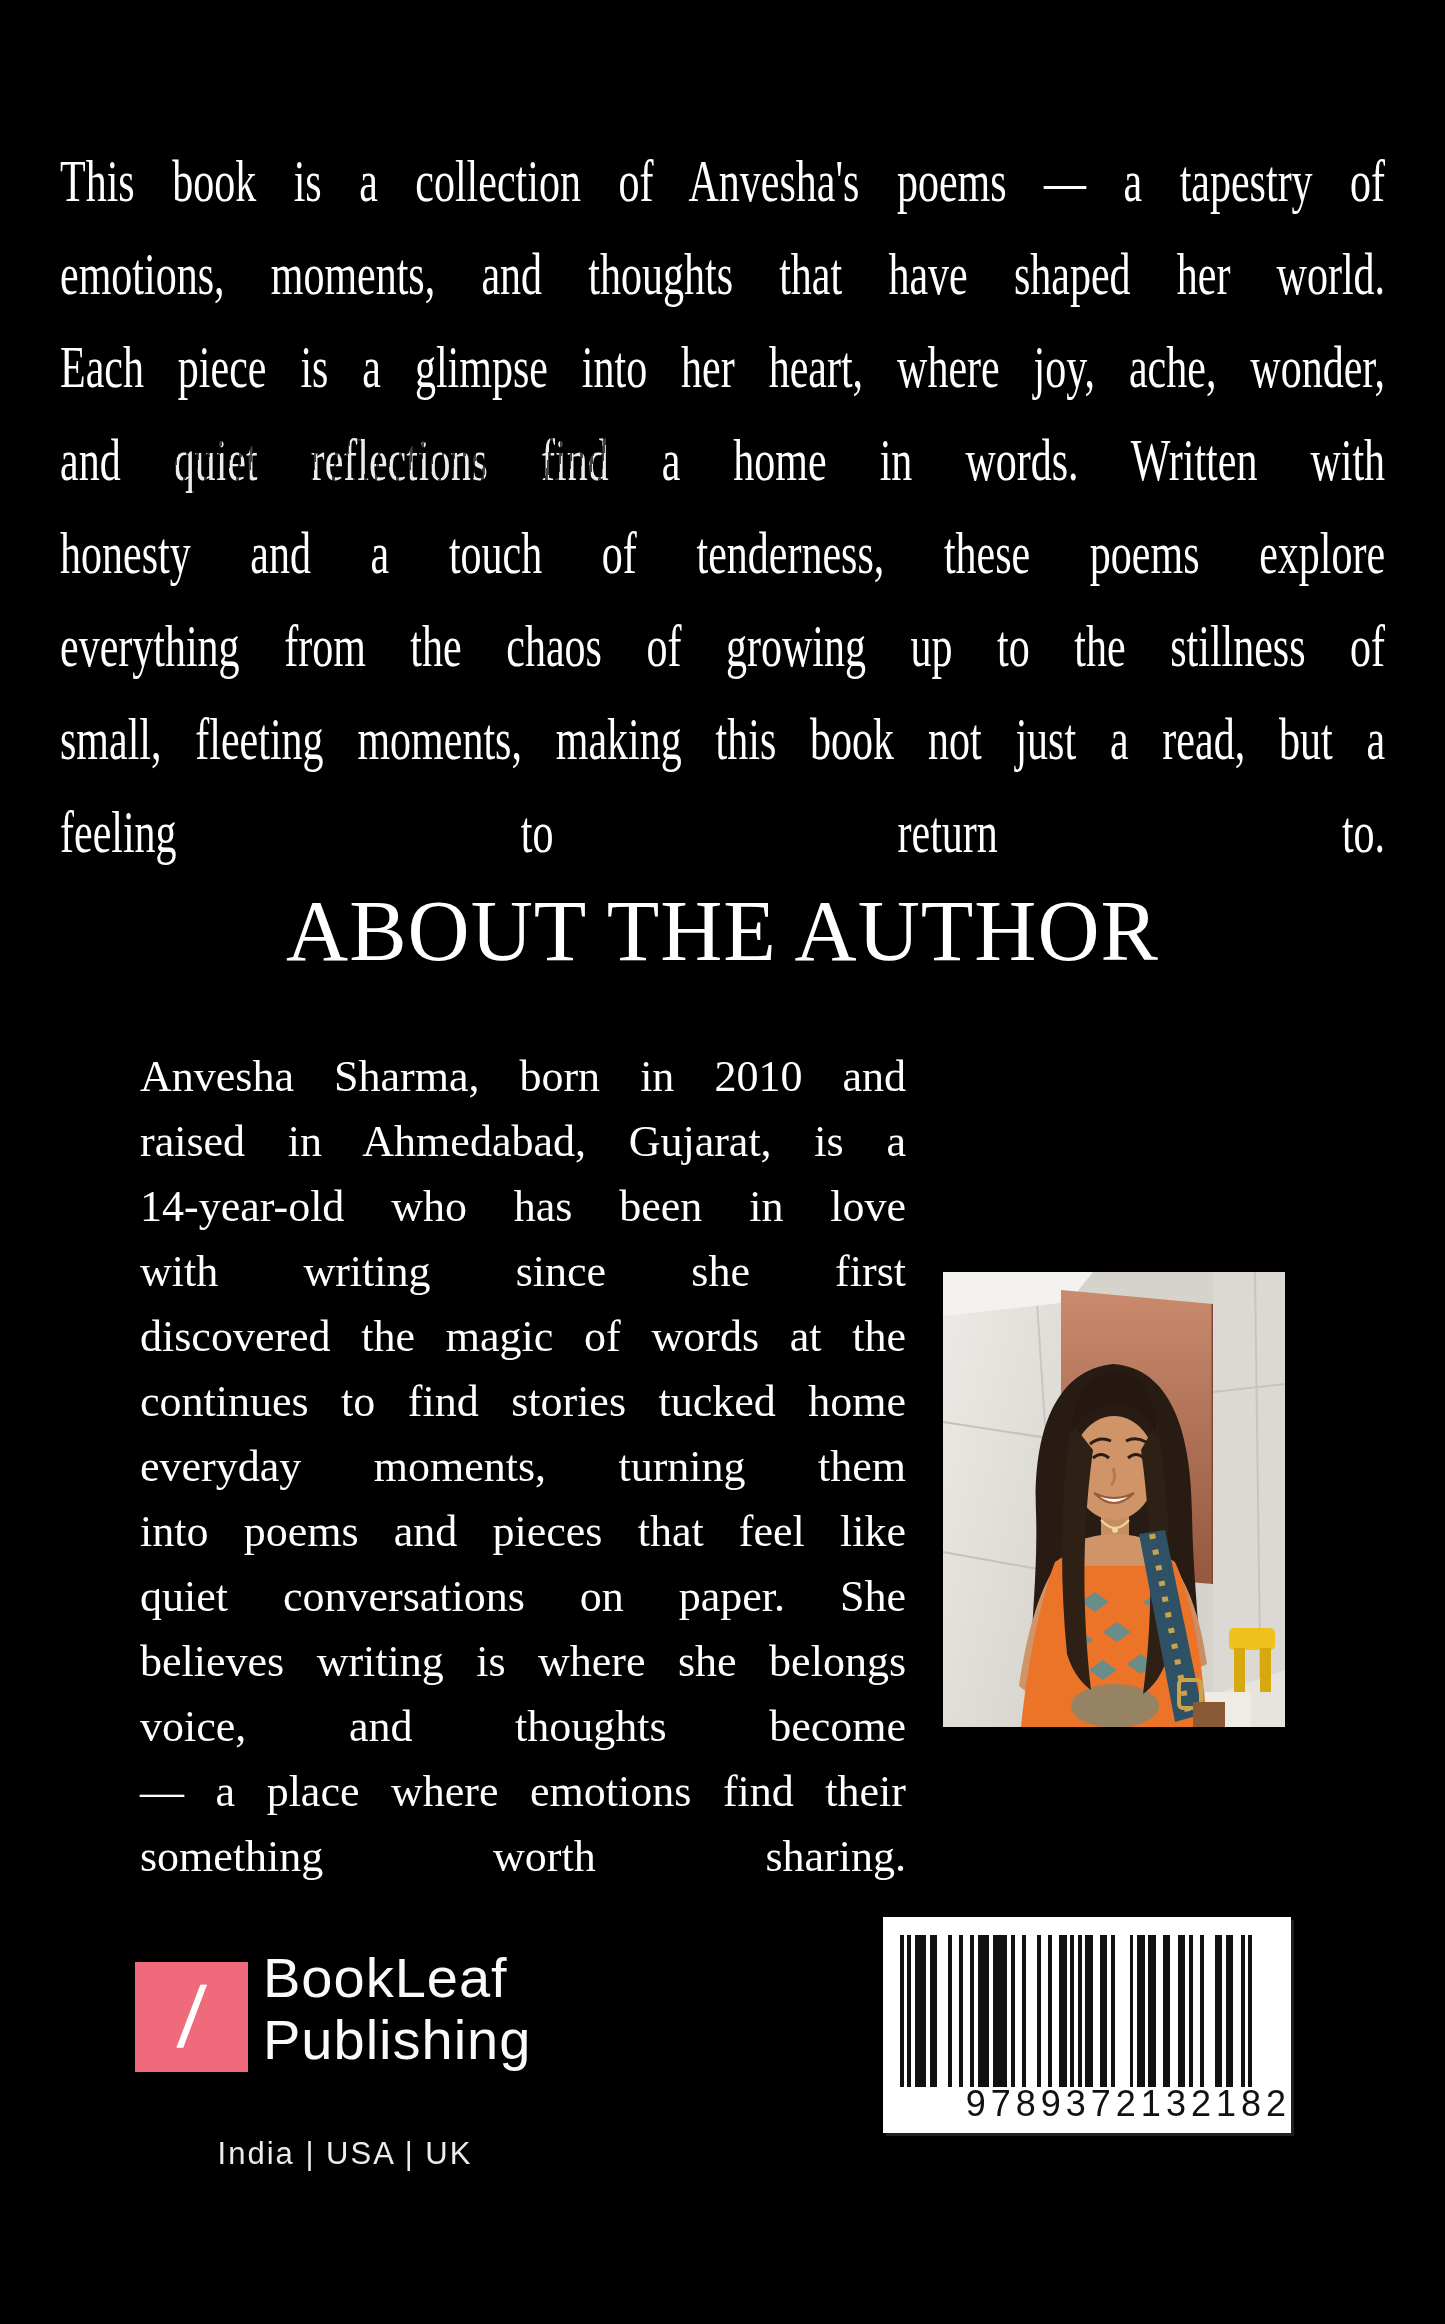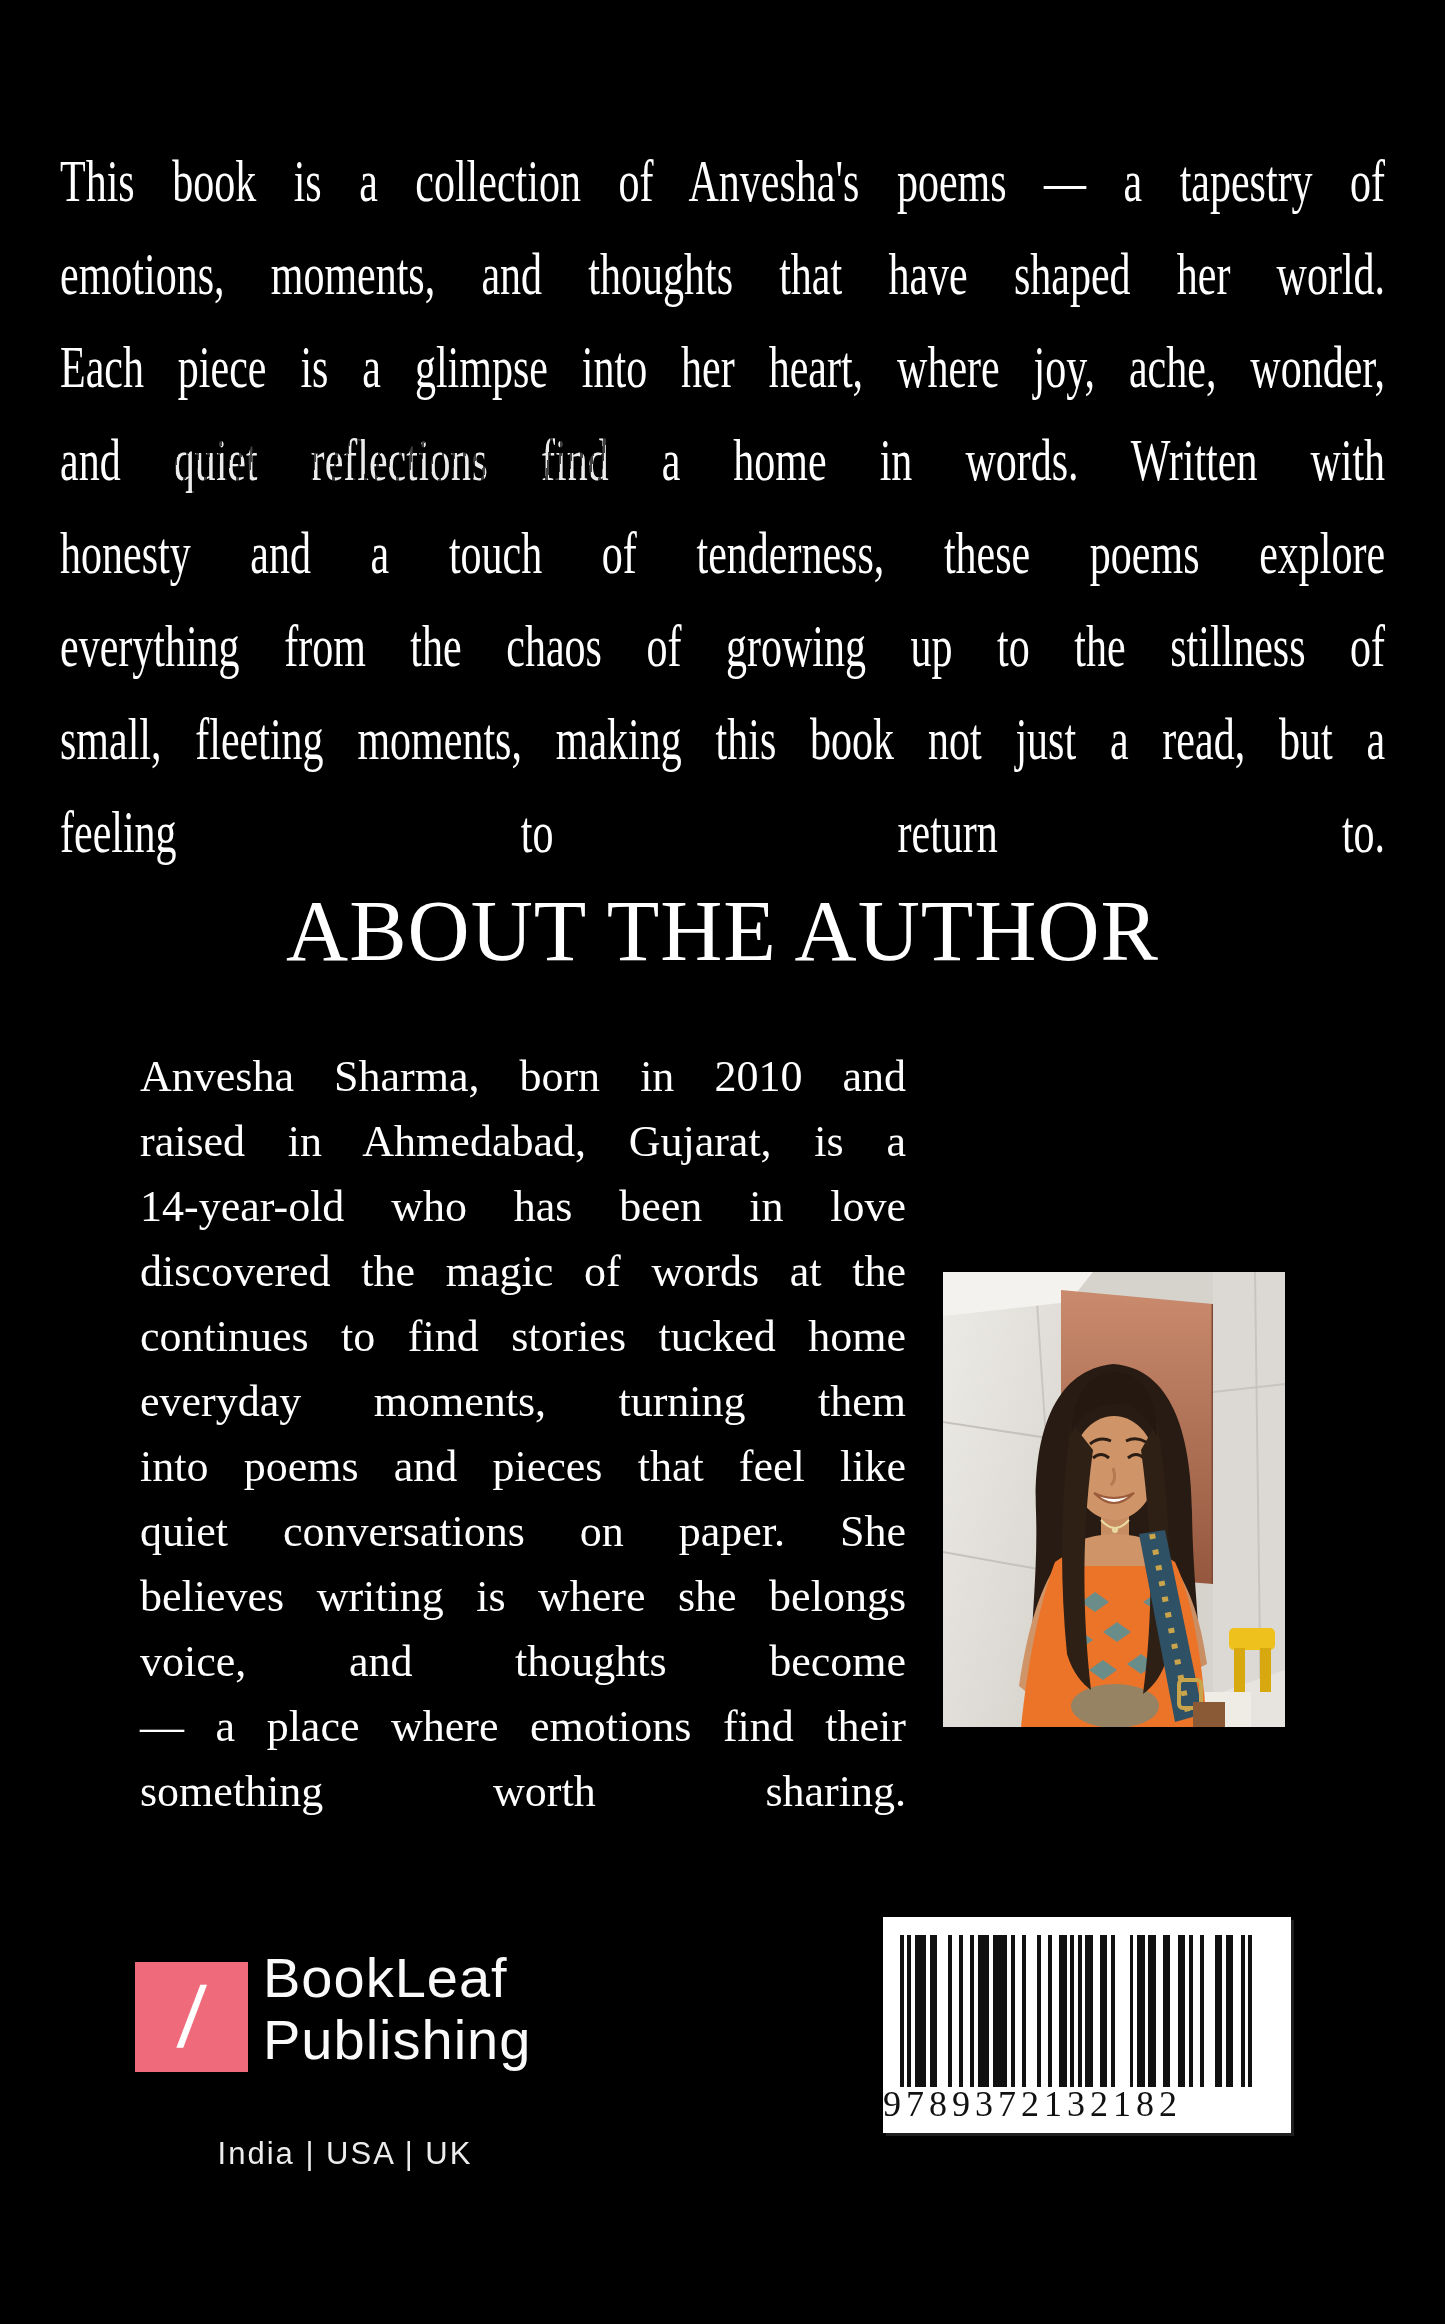--- a/index.html
+++ b/index.html
@@ -91,22 +91,22 @@
     width:408px;height:216px;
     background:#ffffff;
     box-shadow:3px 3px 0 rgba(255,255,255,.12);
   }
   .bc-bars{
     position:absolute;left:17px;top:18px;
     width:352px;height:152px;
   }
   .bc-number{
     position:absolute;left:0;bottom:8px;width:100%;
-    text-align:left;
-    font-family:Liberation Serif, serif;
+    text-align:right;
+    font-family:Liberation Sans, sans-serif;
     font-size:36px;color:#111111;letter-spacing:5px;
   }
 </style>
 </head>
 <body>
 
 <div class="cover">
 
   <div class="blurb">
     <div class="jline">This book is a collection of Anvesha's poems — a tapestry of</div>
@@ -118,20 +118,21 @@
     <div class="jline">small, fleeting moments, making this book not just a read, but a</div>
     <div class="jline">feeling to return to.</div>
   </div>
 
   <div class="about-heading">ABOUT THE AUTHOR</div>
 
   <div class="bio">
     <div class="jline">Anvesha Sharma, born in 2010 and</div>
     <div class="jline">raised in Ahmedabad, Gujarat, is a</div>
     <div class="jline">14-year-old who has been in love</div>
+    <div class="jline">with writing since she first</div>
     <div class="jline">discovered the magic of words at the</div>
     <div class="jline">continues to find stories tucked home</div>
     <div class="jline">everyday moments, turning them</div>
     <div class="jline">into poems and pieces that feel like</div>
     <div class="jline">quiet conversations on paper. She</div>
     <div class="jline">believes writing is where she belongs</div>
     <div class="jline">voice, and thoughts become</div>
     <div class="jline">— a place where emotions find their</div>
     <div class="jline">something worth sharing.</div>
   </div>

